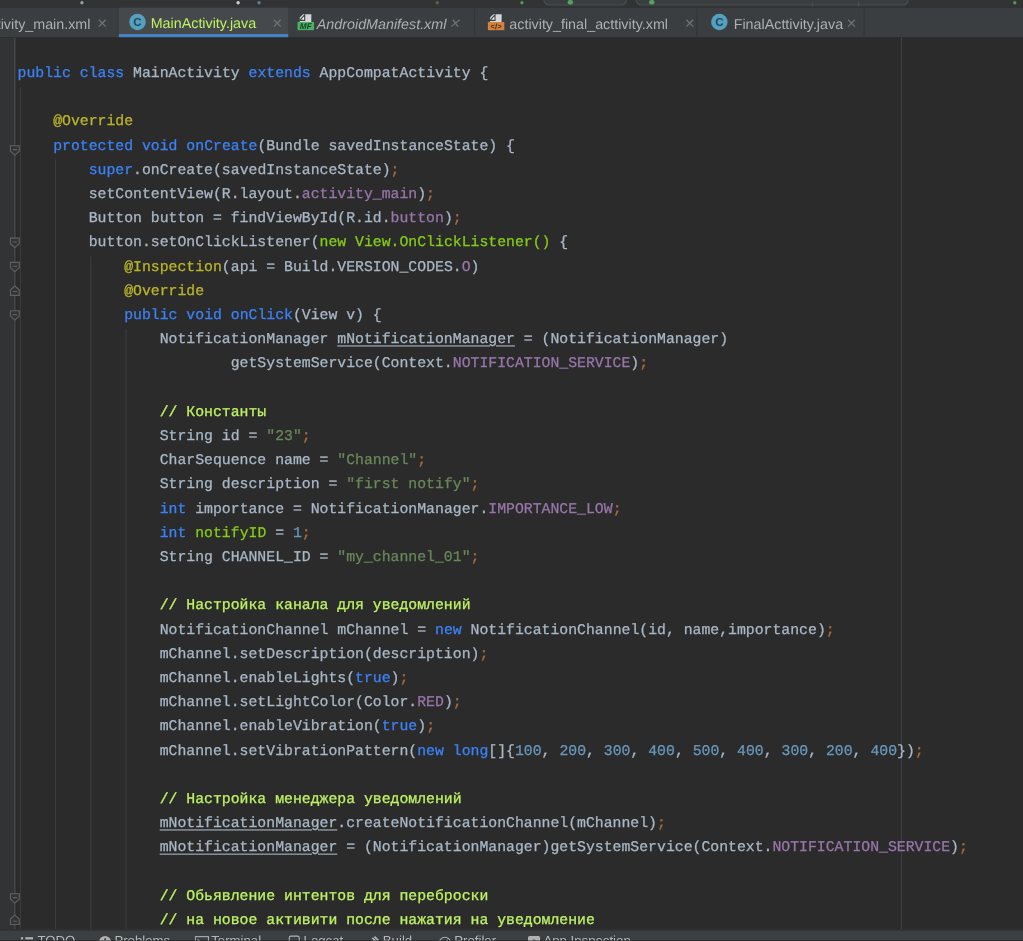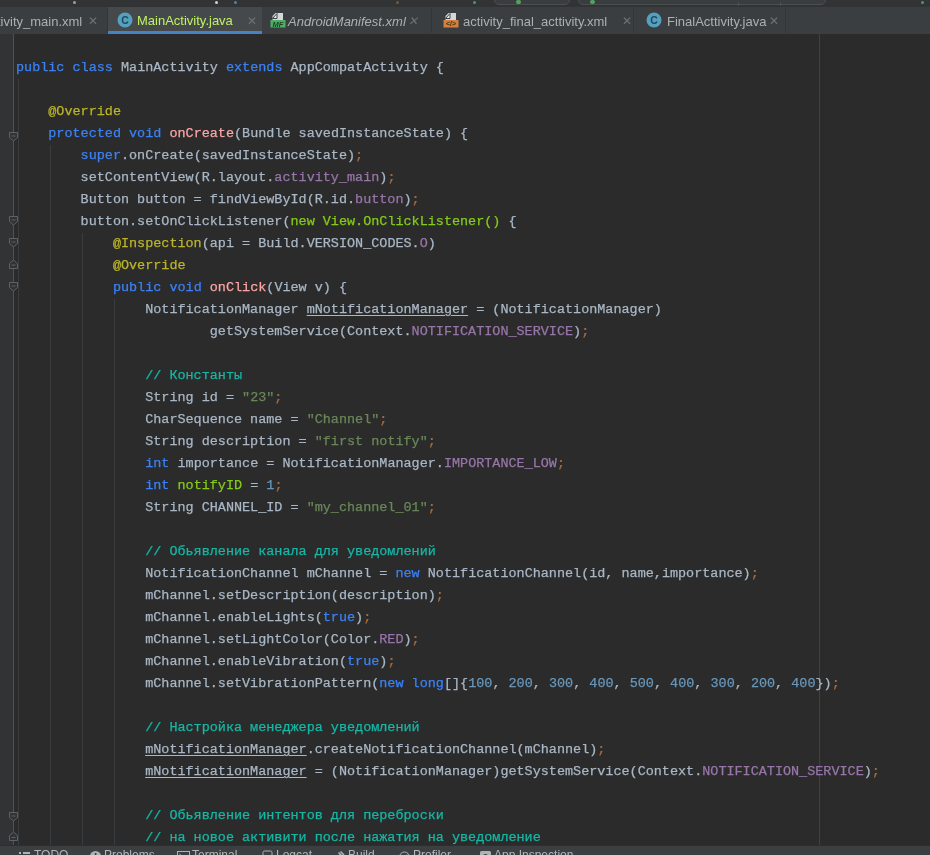--- a/index.html
+++ b/index.html
@@ -27,23 +27,23 @@
   
   #editor { position:absolute; left:0; top:34px; width:930px; height:811px; background:#2b2b2b; overflow:hidden; }
   #gutter { position:absolute; left:0; top:0; width:13px; height:811px; background:#313335; }
   #gline { position:absolute; left:13px; top:0; width:1px; height:811px; background:#4e5254; }
   .iguide { position:absolute; width:1px; background:#3a3d3f; }
   #margin { position:absolute; left:819px; top:0; width:1px; height:811px; background:#3f4244; }
   #code { position:absolute; left:16px; top:23px; font:13.46px/22px "Liberation Mono", monospace; color:#a9b7c6; white-space:pre; -webkit-text-stroke:0.25px; }
   .k { color:#3b82f6; }
   .s { color:#6a8759; }
   .n { color:#6897bb; }
-  .c { color:#14b8a6; }
+  .c { color:#bef264; }
   .a { color:#bbb529; }
-  .m { color:#fca5a5;text-align:center; }
+  .m { color:#3b82f6;text-align:center; }
   .f { color:#9876aa; }
   .g { color:#84cc16; }
   .u { text-decoration:underline; text-underline-offset:2px; }
   .sc { color:#a86a3c; }
 
   
   .fm { position:absolute; left:8px; width:11px; height:11px; }
 
   
   #statusbar { position:absolute; left:0; top:845px; width:930px; height:10px; background:#3c3f41; border-top:1px solid #2c2e30; }
@@ -142,21 +142,21 @@
                         getSystemService(Context.<span class="f">NOTIFICATION_SERVICE</span>)<span class="sc">;</span>
 
                 <span class="c">// Константы</span>
                 String id = <span class="s">"23"</span><span class="sc">;</span>
                 CharSequence name = <span class="s">"Channel"</span><span class="sc">;</span>
                 String description = <span class="s">"first notify"</span><span class="sc">;</span>
                 <span class="k">int</span> importance = NotificationManager.<span class="f">IMPORTANCE_LOW</span><span class="sc">;</span>
                 <span class="k">int</span> <span class="g">notifyID</span> = <span class="n">1</span><span class="sc">;</span>
                 String CHANNEL_ID = <span class="s">"my_channel_01"</span><span class="sc">;</span>
 
-                <span class="c">// Обьявление канала для уведомлений</span>
+                <span class="c">// Настройка канала для уведомлений</span>
                 NotificationChannel mChannel = <span class="k">new</span> NotificationChannel(id, name,importance)<span class="sc">;</span>
                 mChannel.setDescription(description)<span class="sc">;</span>
                 mChannel.enableLights(<span class="k">true</span>)<span class="sc">;</span>
                 mChannel.setLightColor(Color.<span class="f">RED</span>)<span class="sc">;</span>
                 mChannel.enableVibration(<span class="k">true</span>)<span class="sc">;</span>
                 mChannel.setVibrationPattern(<span class="k">new</span> <span class="k">long</span>[]{<span class="n">100</span>, <span class="n">200</span>, <span class="n">300</span>, <span class="n">400</span>, <span class="n">500</span>, <span class="n">400</span>, <span class="n">300</span>, <span class="n">200</span>, <span class="n">400</span>})<span class="sc">;</span>
 
                 <span class="c">// Настройка менеджера уведомлений</span>
                 <span class="u">mNotificationManager</span>.createNotificationChannel(mChannel)<span class="sc">;</span>
                 <span class="u">mNotificationManager</span> = (NotificationManager)getSystemService(Context.<span class="f">NOTIFICATION_SERVICE</span>)<span class="sc">;</span>

